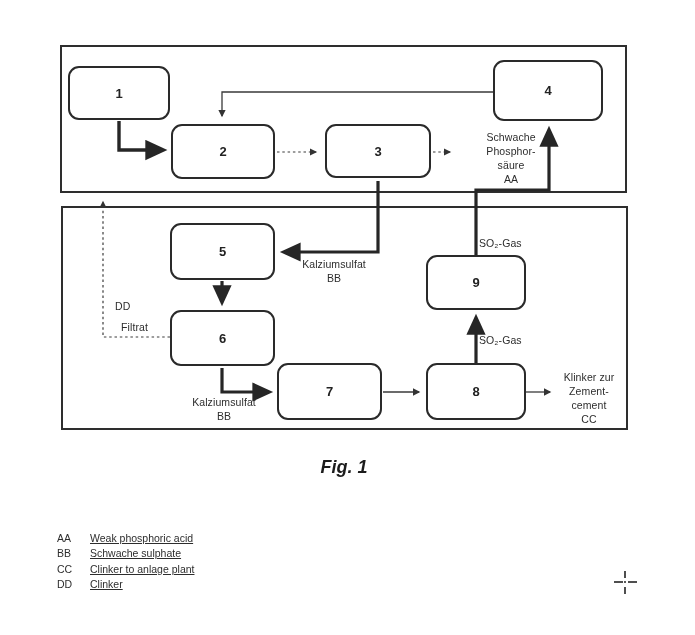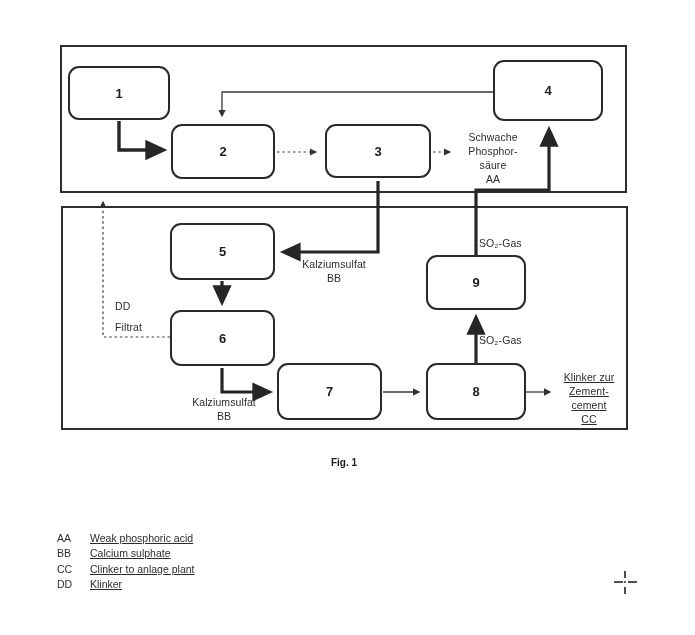--- a/index.html
+++ b/index.html
@@ -16,21 +16,21 @@
     display:flex;align-items:center;justify-content:center;
     font-size:13px;font-weight:700;color:#222;
   }
   svg.wires{position:absolute;left:0;top:0;pointer-events:none;}
   .lbl{
     position:absolute;font-size:10.5px;line-height:14px;color:#2d2d2d;
     letter-spacing:0.1px;
   }
   .lbl.center{text-align:center;}
   .caption{
-    position:absolute;font-size:10px;font-weight:700;color:#1c1c1c;text-align:center;
+    position:absolute;font-size:18px;font-weight:700;color:#1c1c1c;text-align:center;font-style:italic;
   }
   .legend{
     position:absolute;left:57px;top:530px;font-size:10.5px;color:#2d2d2d;
   }
   .legend-row{display:flex;height:15.5px;align-items:center;}
   .legend-code{width:33px;flex:0 0 33px;}
   .legend-text{white-space:nowrap;text-decoration:underline;}
 </style>
 </head>
 <body>
@@ -95,66 +95,66 @@
   <div class="node" style="left:277px;top:363px;width:105px;height:57px;">
       <span>7</span>
     </div>
   <div class="node" style="left:426px;top:363px;width:100px;height:57px;">
       <span>8</span>
     </div>
   <div class="node" style="left:426px;top:255px;width:100px;height:55px;">
       <span>9</span>
     </div>
 
-  <div class="lbl center" style="left:449px;top:130px;width:88px;">
+  <div class="lbl center" style="left:467px;top:130px;width:88px;">
     <div>Schwache</div>
     <div>Phosphor-</div>
     <div>säure</div>
     <div>AA</div>
   </div>
 
   <div class="lbl center" style="left:289px;top:257px;width:90px;">
     <div>Kalziumsulfat</div>
     <div>BB</div>
   </div>
 
   <div class="lbl" style="left:115px;top:299px;">
     <div>DD</div>
-    <div style="margin-top:7px;text-align:center;">Filtrat</div>
+    <div style="margin-top:7px;margin-left:6px;text-align:center;">Filtrat</div>
   </div>
 
   <div class="lbl center" style="left:184px;top:395px;width:80px;">
     <div>Kalziumsulfat</div>
     <div>BB</div>
   </div>
 
   <div class="lbl" style="left:479px;top:236px;">SO₂-Gas</div>
   <div class="lbl" style="left:479px;top:333px;">SO₂-Gas</div>
 
-  <div class="lbl center" style="left:553px;top:370px;width:72px;text-decoration:underline;">
+  <div class="lbl center" style="left:553px;top:370px;width:72px;">
     <div>Klinker zur</div>
     <div>Zement-</div>
     <div>cement</div>
     <div>CC</div>
   </div>
 
   <div class="caption" style="left:314px;top:457px;width:60px;">Fig. 1</div>
 
   <div class="legend">
     <div class="legend-row">
       <span class="legend-code">AA</span>
       <span class="legend-text">Weak phosphoric acid</span>
     </div>
     <div class="legend-row">
       <span class="legend-code">BB</span>
-      <span class="legend-text">Calcium sulphate</span>
+      <span class="legend-text">Schwache sulphate</span>
     </div>
     <div class="legend-row">
       <span class="legend-code">CC</span>
       <span class="legend-text">Clinker to anlage plant</span>
     </div>
     <div class="legend-row">
       <span class="legend-code">DD</span>
-      <span class="legend-text">Klinker</span>
+      <span class="legend-text">Clinker</span>
     </div>
   </div>
 
 </div>
 
 </body></html>

